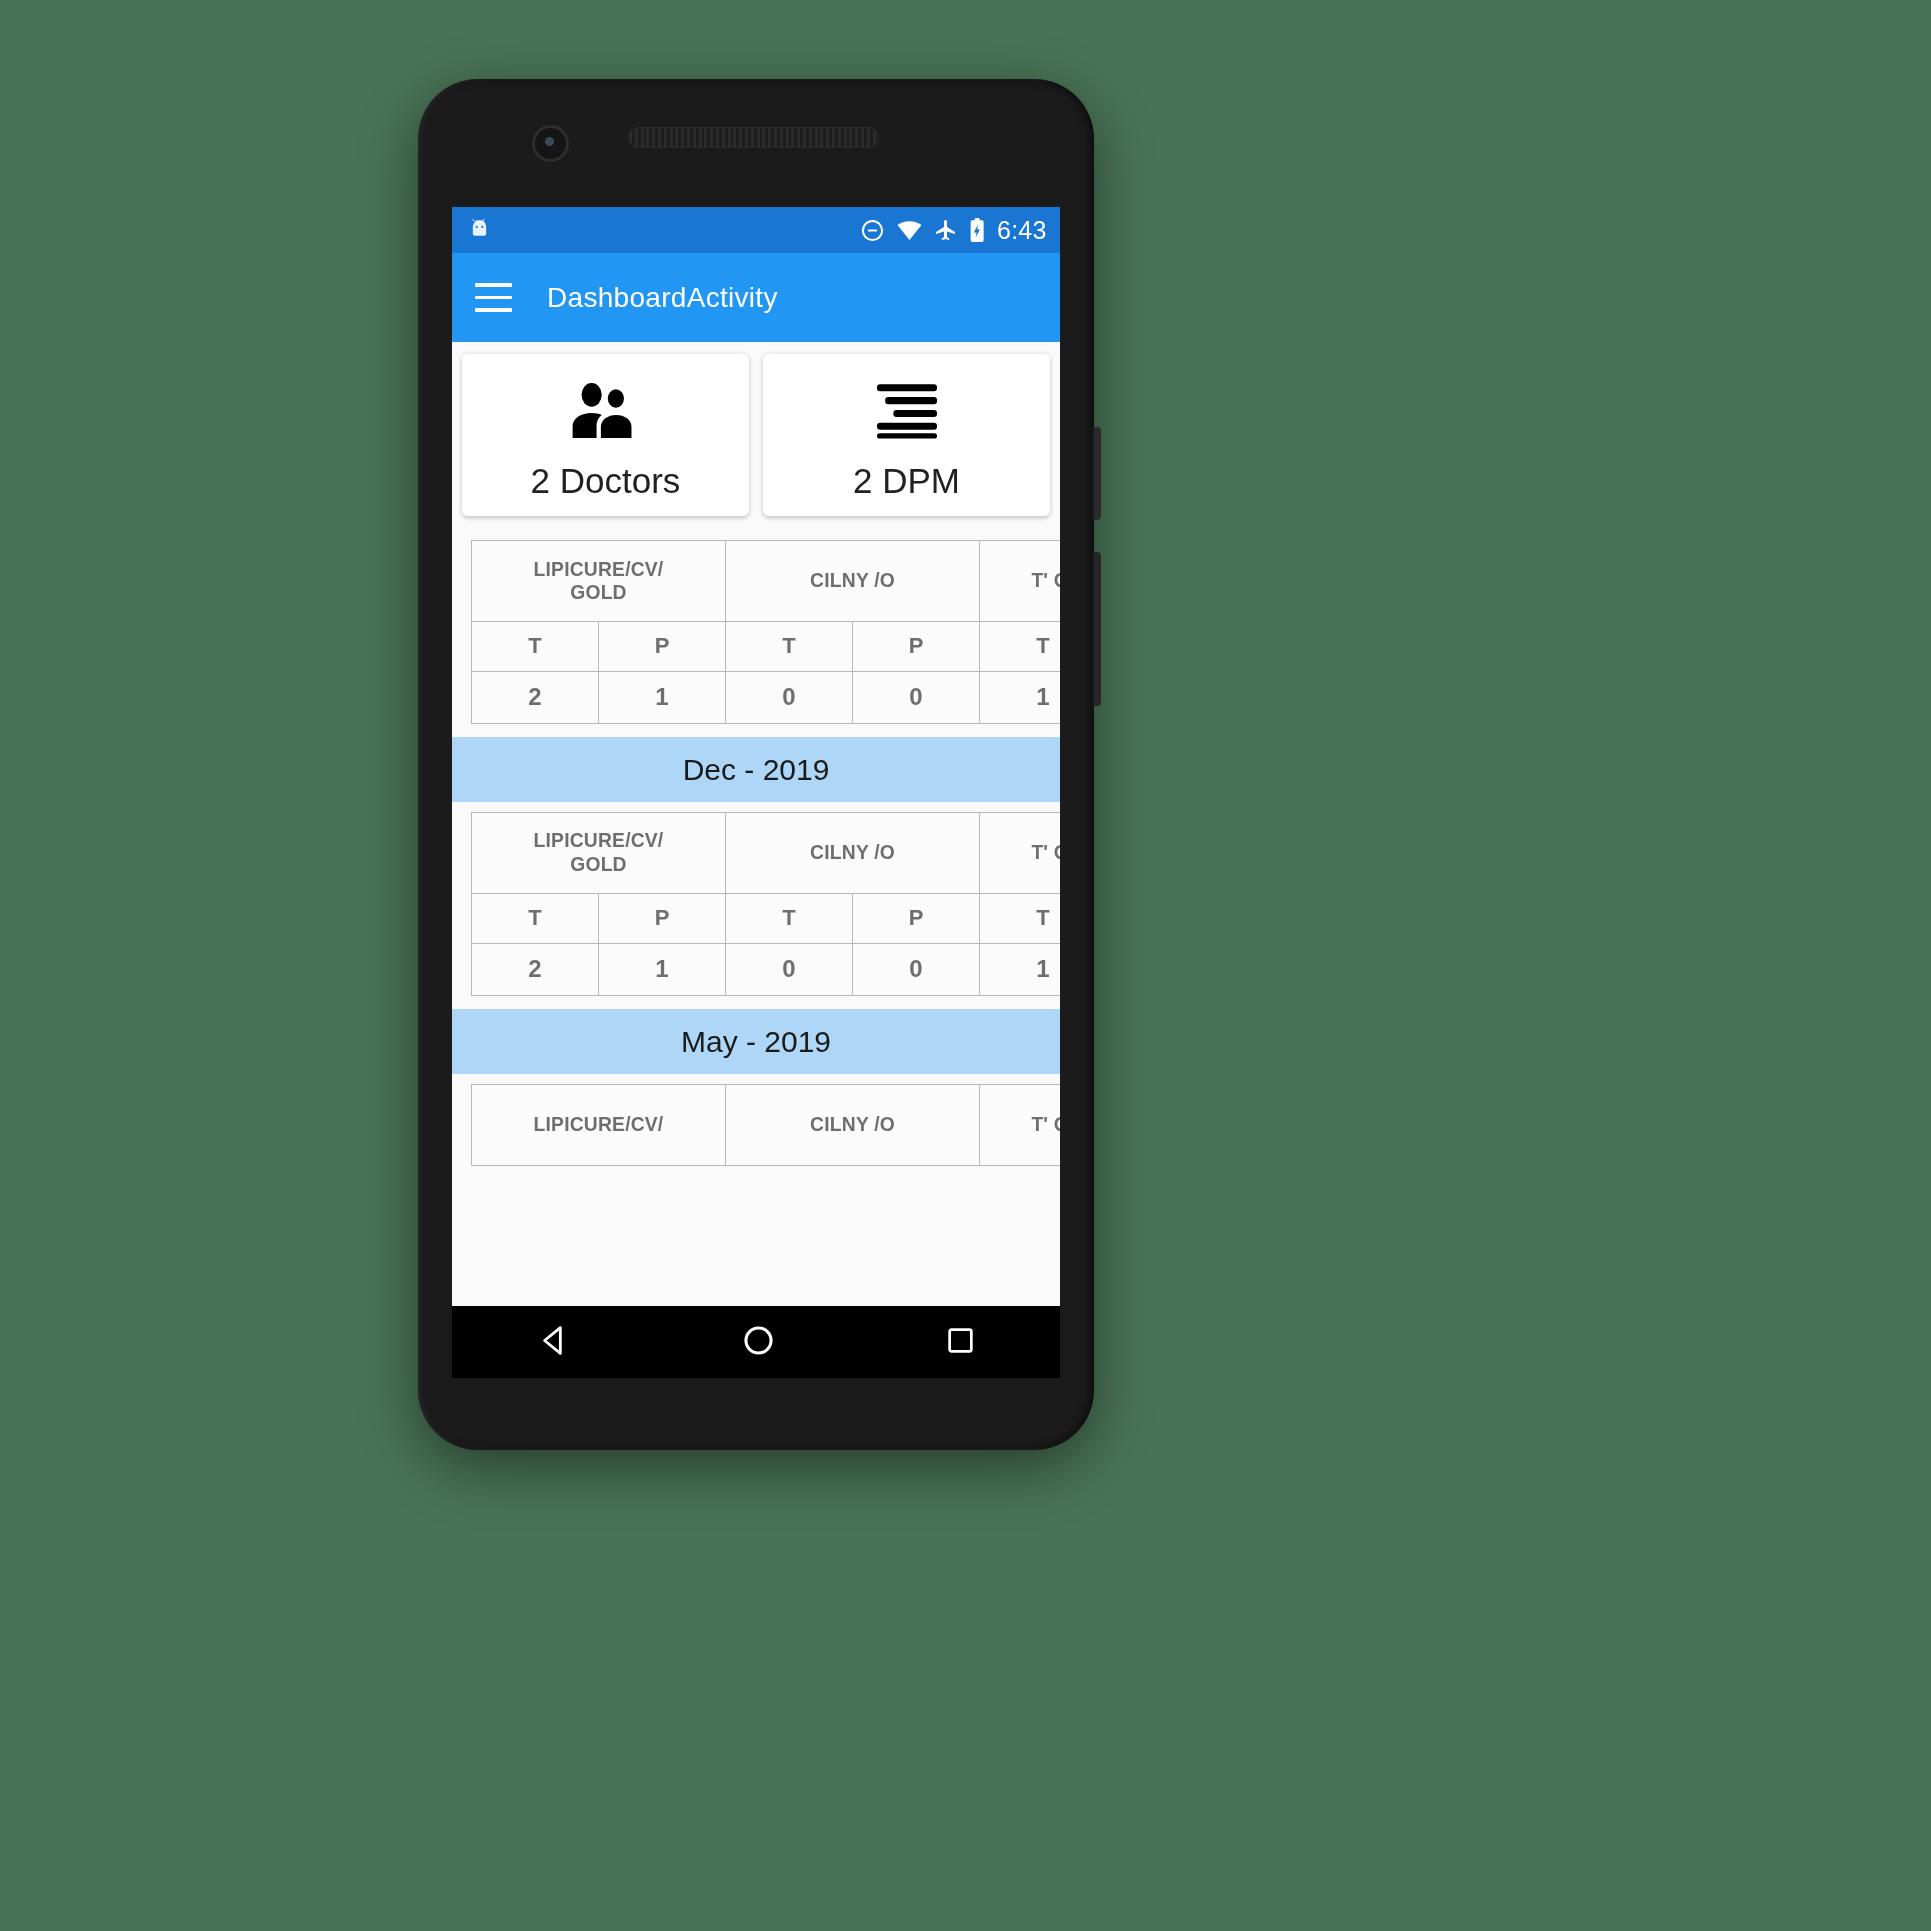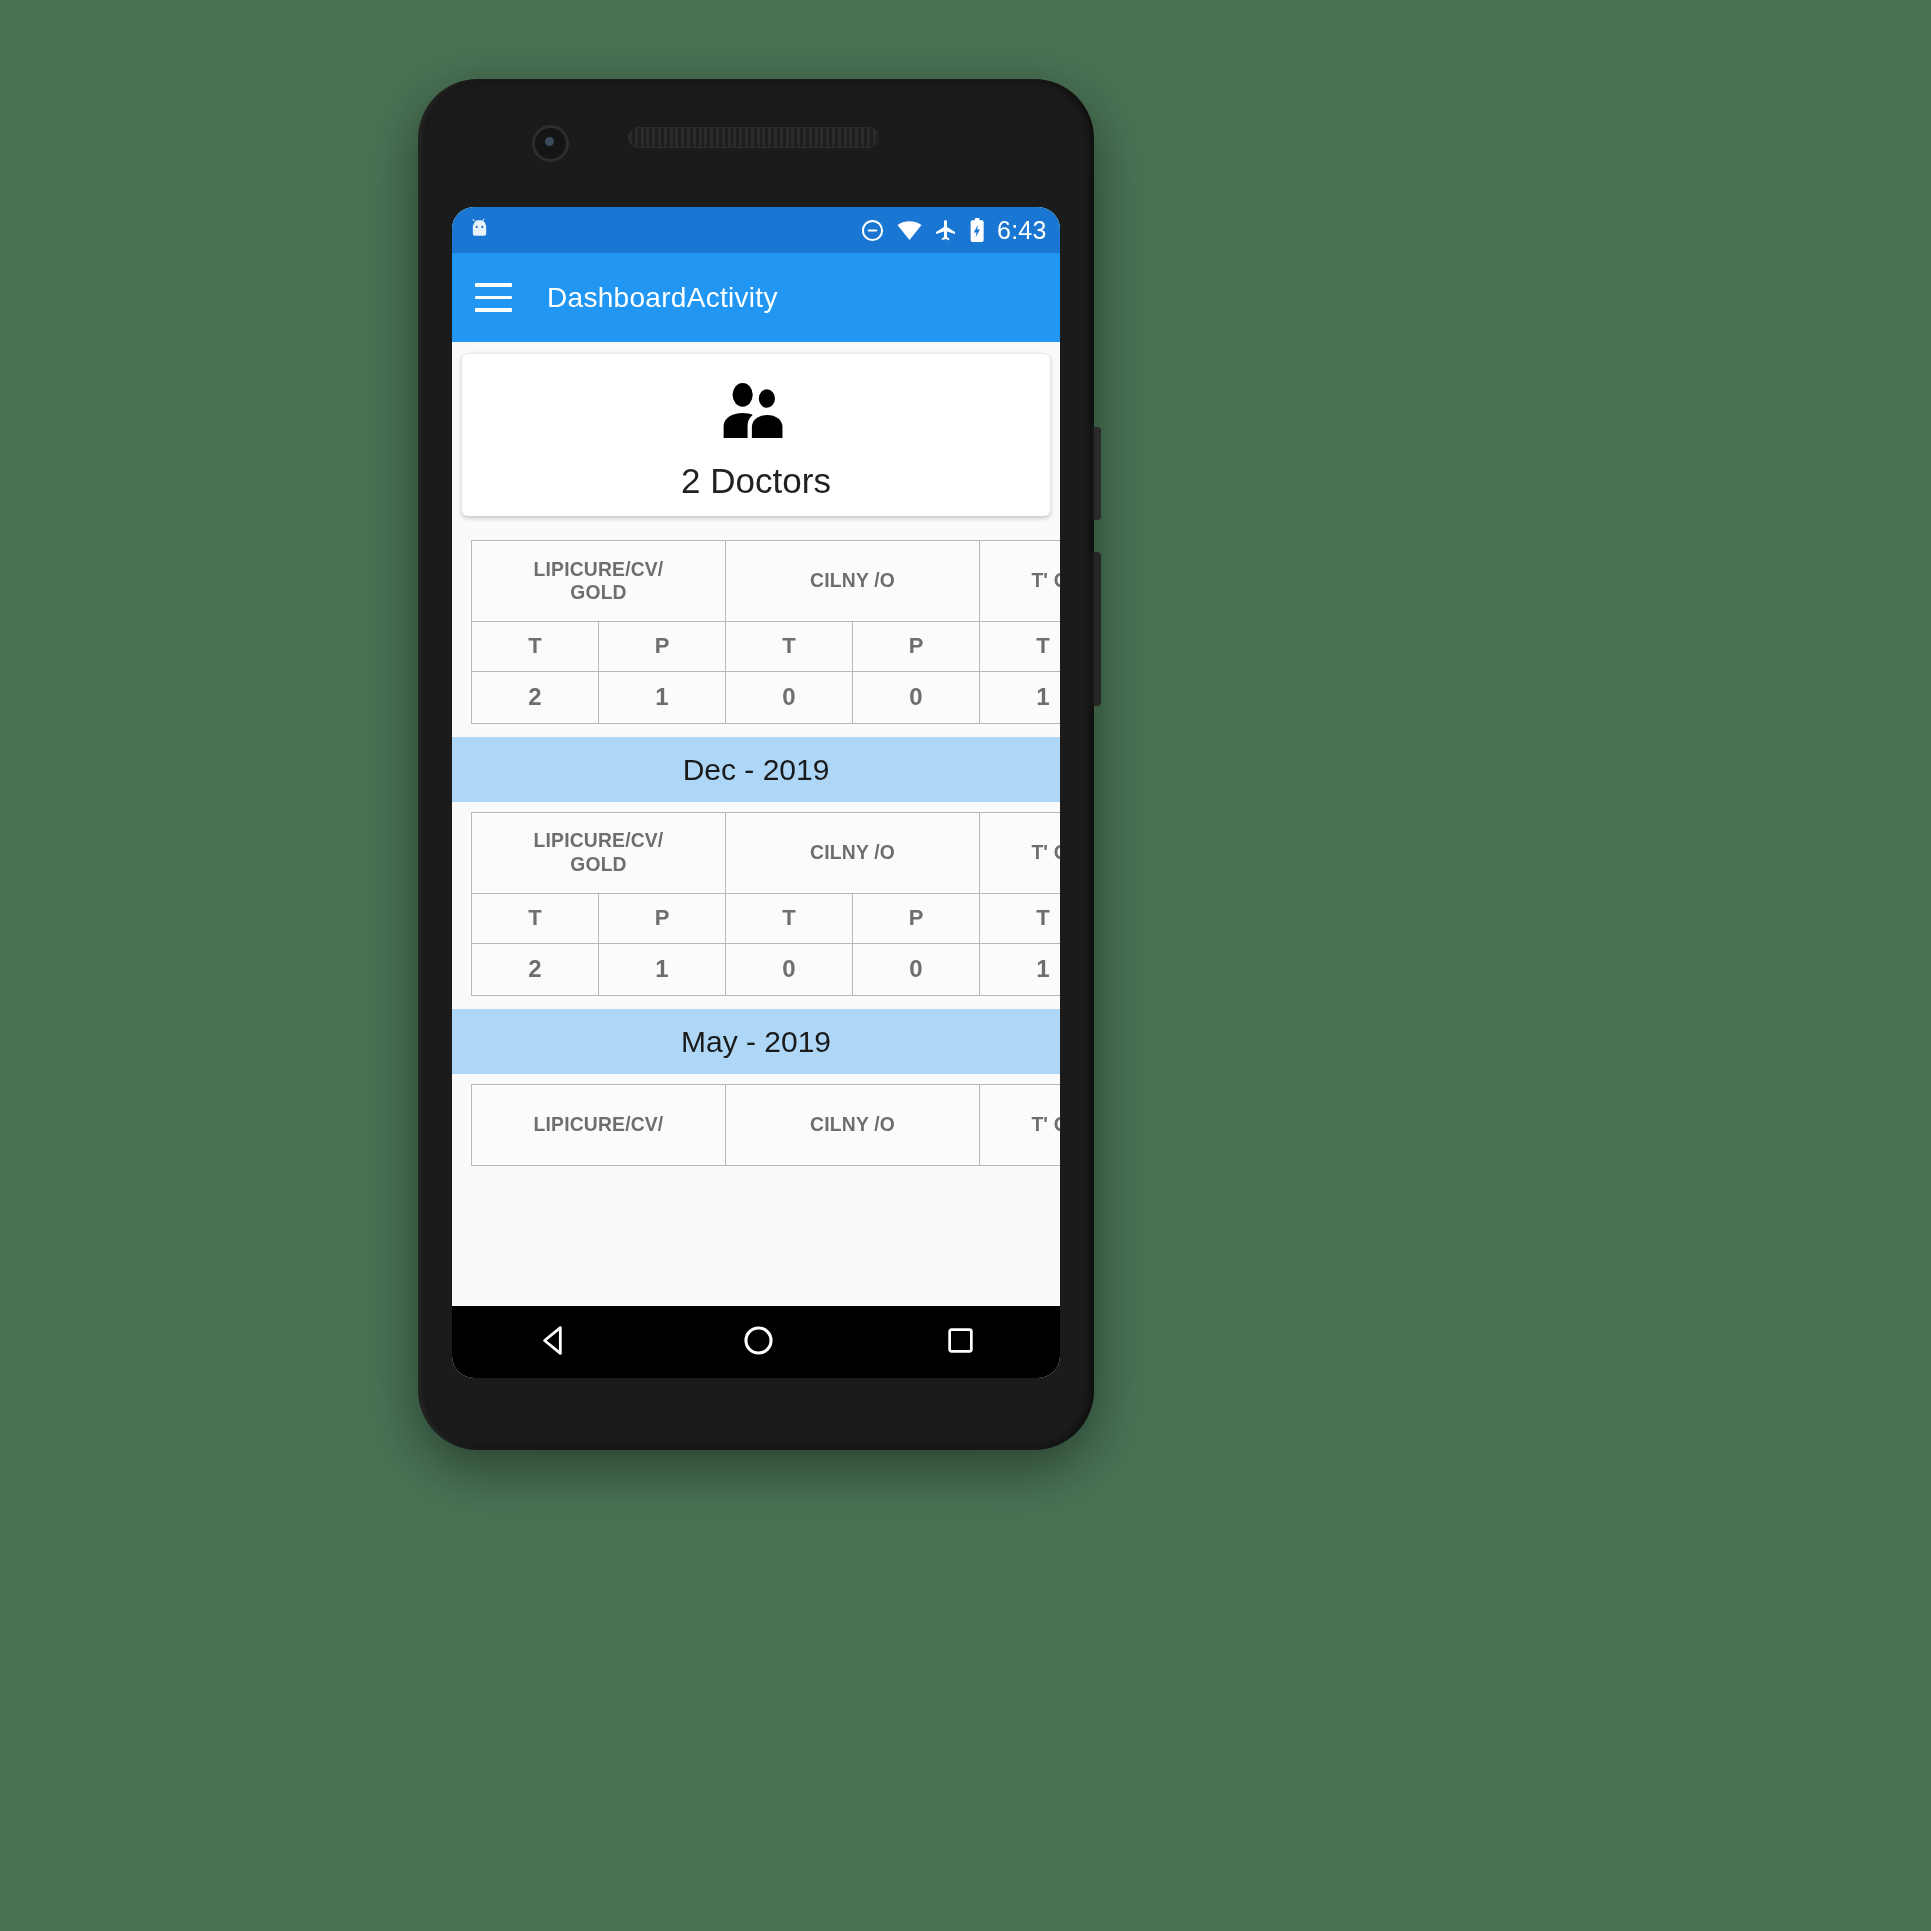--- a/index.html
+++ b/index.html
@@ -63,21 +63,20 @@
     border:1px solid #2c2c2c;
   }
 
   
   #screen{
     position:absolute;
     left:34px; top:128px;
     width:608px; height:1171px;
     background:#fff;
     overflow:hidden;
-    border-radius:22px;
   }
 
   
   #status-bar{
     height:46px; background:#1976d2;
     display:flex; align-items:center; justify-content:space-between;
     padding:0 13.5px 0 15.4px; color:#fff;
   }
   #status-left{ display:flex; align-items:center; }
   .android-head{
@@ -244,20 +243,32 @@
             <svg width="75" height="60" viewBox="0 0 26 20">
               <ellipse cx="8.2" cy="4.4" rx="3.5" ry="4.1" fill="#000"></ellipse>
               <ellipse cx="16.6" cy="5.7" rx="2.8" ry="3.2" fill="#000"></ellipse>
               <path d="M1.6 19.4v-4.2c0-2.7 3-4.5 6.6-4.5 1.3 0 2.5.25 3.5.65-1.1.9-1.8 2.1-1.8 3.5v4.55H1.6Z" fill="#000"></path>
               <path d="M11.4 19.4v-3.9c0-2.4 2.4-4.1 5.3-4.1s5.3 1.7 5.3 4.1v3.9H11.4Z" fill="#000"></path>
             </svg>
           </div>
           <div class="stat-label">2 Doctors</div>
         </div>
 
+        <div class="stat-card">
+          <div class="stat-icon">
+            <svg width="68" height="60" viewBox="0 0 24 22">
+              <rect x="1" y="1.2" width="22" height="2.6" rx="1.1" fill="#000"></rect>
+              <rect x="4" y="5.9" width="19" height="2.6" rx="1.1" fill="#000"></rect>
+              <rect x="7" y="10.6" width="16" height="2.6" rx="1.1" fill="#000"></rect>
+              <rect x="1" y="15.3" width="22" height="2.6" rx="1.1" fill="#000"></rect>
+              <rect x="1" y="19.2" width="22" height="1.9" rx=".95" fill="#000"></rect>
+            </svg>
+          </div>
+          <div class="stat-label">2 DPM</div>
+        </div>
 
       </div>
 
       <div class="table-wrap">
         <div class="table-inner">
           <table class="data-table">
             <tbody>
                 <tr>
               <th class="prod-th" colspan="2">LIPICURE/CV/<br>GOLD</th>
               <th class="prod-th" colspan="2">CILNY /O</th>

